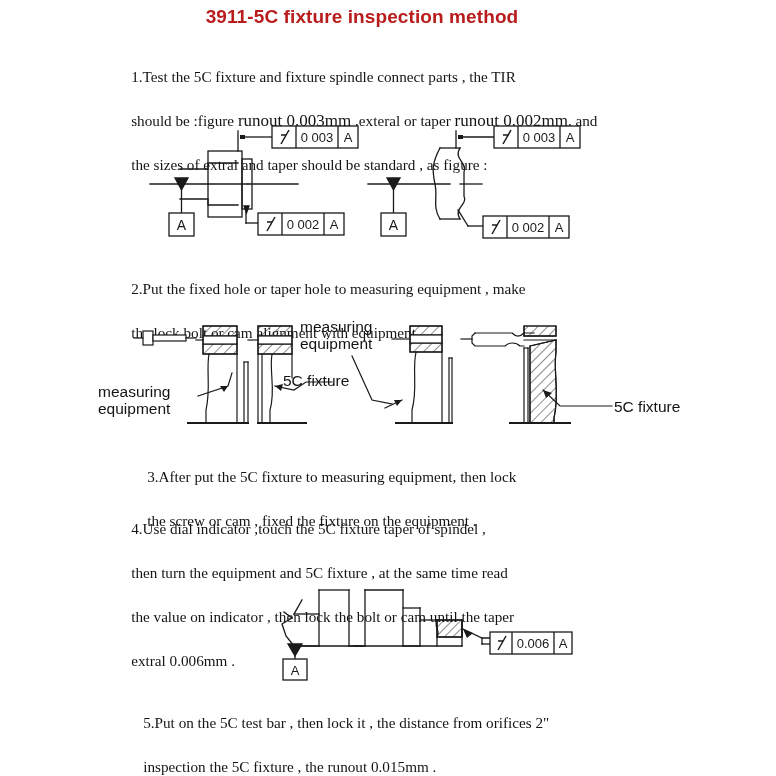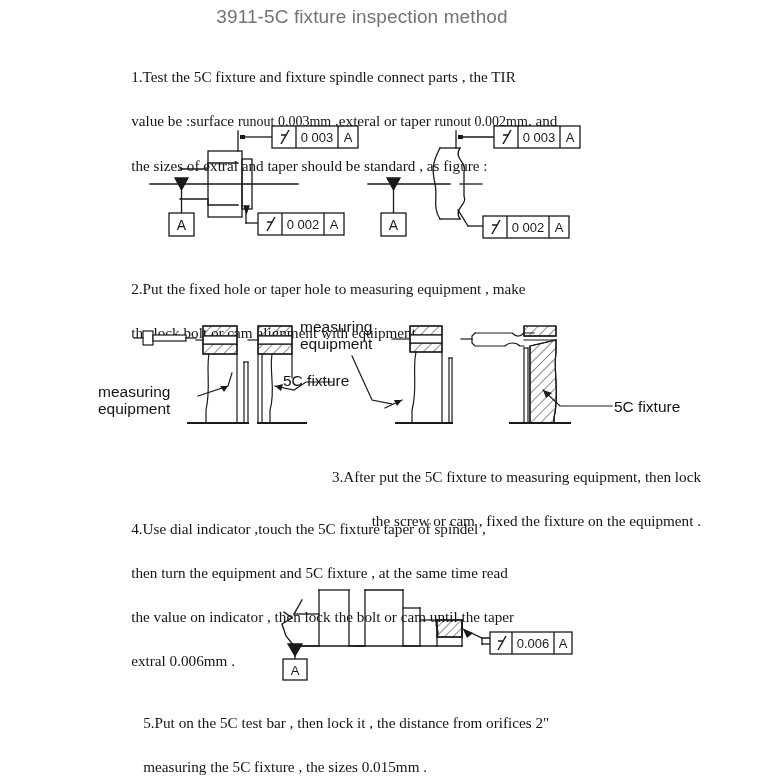--- a/index.html
+++ b/index.html
@@ -17,32 +17,33 @@
     color: #1a1a1a;
   }
   .doc-title {
     position: absolute;
     left: 0;
     top: 6px;
     width: 724px;
     text-align: center;
     font-size: 19px;
     letter-spacing: 0.1px;
-    color: #737373;
+    color: #b91c1c;
+    font-weight: bold;
   }
   .para {
     position: absolute;
     font-size: 15.2px;
     line-height: 22px;
     color: #141414;
     white-space: pre-wrap;
     font-family: Liberation Serif, serif;
   }
   .para .small {
-    font-size: 14px;
+    font-size: 17px;
   }
   .fig {
     position: absolute;
   }
   .fig svg {
     display: block;
     overflow: visible;
   }
   .lbl {
     position: absolute;
@@ -54,21 +55,21 @@
 </style>
 </head>
 <body>
 
 <div id="page">
 
   <div class="doc-title">3911-5C fixture inspection method</div>
 
   <div class="para" style="left:116px; top:44px; width:600px;">
     <span>1.Test the 5C fixture and fixture spindle connect parts , the TIR</span><br>
-    <span>value be :surface </span><span class="small">runout 0.003mm</span><span> ,exteral or taper </span><span class="small">runout 0.002mm</span><span>, and</span><br>
+    <span>should be :figure </span><span class="small">runout 0.003mm</span><span> ,exteral or taper </span><span class="small">runout 0.002mm</span><span>, and</span><br>
     <span>the sizes of extral and taper should be standard , as figure :</span>
   </div>
 
   <div class="fig" style="left:150px; top:118px;">
     <svg width="470" height="128" viewBox="0 0 470 128">
       <g stroke="#1a1a1a" fill="none" stroke-width="1.3" stroke-linecap="square">
 
         <line x1="0" y1="66" x2="98" y2="66"></line>
         <line x1="98" y1="66" x2="148" y2="66"></line>
 
@@ -257,21 +258,21 @@
     </svg>
   </div>
 
   <div class="lbl" style="left:300px; top:318px; text-align:center;">measuring
 equipment</div>
   <div class="lbl" style="left:98px; top:383px;">measuring
 equipment</div>
   <div class="lbl" style="left:283px; top:372px;">5C fixture</div>
   <div class="lbl" style="left:614px; top:398px;">5C fixture</div>
 
-  <div class="para" style="left:101px; top:444px; width:600px;text-align:right;">
+  <div class="para" style="left:132px; top:444px; width:600px;">
     <span>3.After put the 5C fixture to measuring equipment, then lock</span><br>
     <span>the screw or cam , fixed the fixture on the equipment .</span>
   </div>
 
   <div class="para" style="left:116px; top:496px; width:600px;">
     <span>4.Use dial indicator ,touch the 5C fixture taper of spindel ,</span><br>
     <span>then turn the equipment and 5C fixture , at the same time read</span><br>
     <span>the value on indicator , then lock the bolt or cam until the taper</span><br>
     <span>extral 0.006mm .</span>
   </div>
@@ -334,16 +335,16 @@
           <line x1="226" y1="53" x2="231" y2="53"></line>
         </g>
         <text x="261" y="60" font-family="Liberation Sans, sans-serif" font-size="13" fill="#1a1a1a" text-anchor="middle">0.006</text>
         <text x="291" y="60" font-family="Liberation Sans, sans-serif" font-size="13" fill="#1a1a1a" text-anchor="middle">A</text>
       </g>
     </svg>
   </div>
 
   <div class="para" style="left:128px; top:690px; width:600px;">
     <span>5.Put on the 5C test bar , then lock it , the distance from orifices 2"</span><br>
-    <span>measuring the 5C fixture , the sizes 0.015mm .</span>
+    <span>inspection the 5C fixture , the runout 0.015mm .</span>
   </div>
 
 </div>
 
 </body></html>

